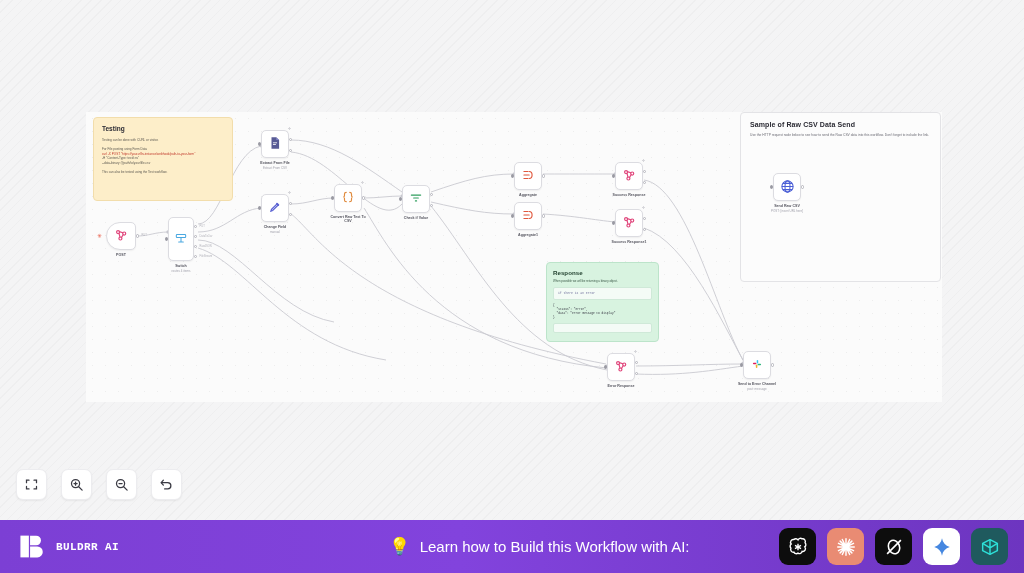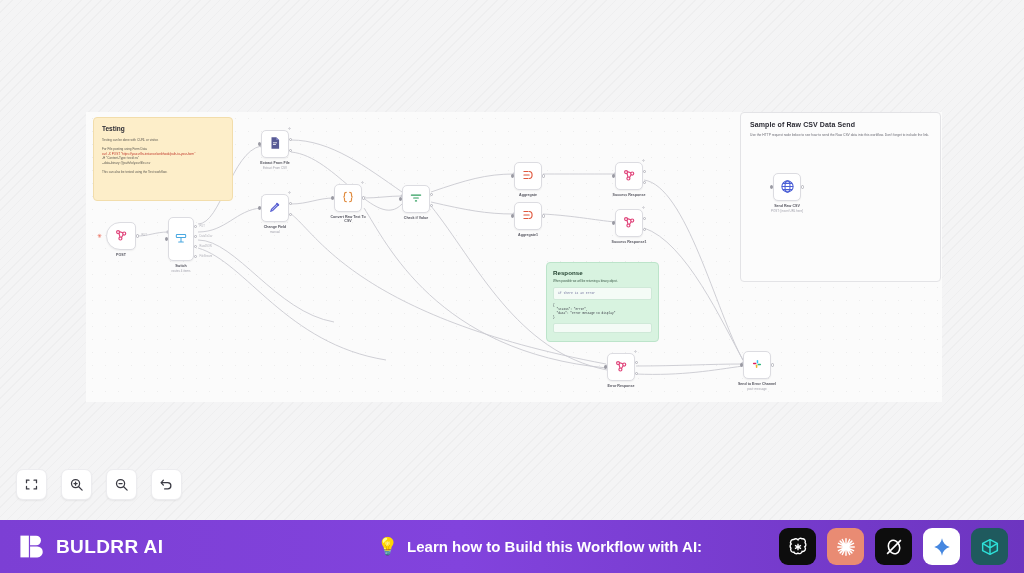--- a/index.html
+++ b/index.html
@@ -125,25 +125,25 @@
     box-shadow: 0 1px 2px rgba(0,0,0,0.06); cursor: pointer;
   }
 
   
   #footer {
     position: absolute; left: 0; bottom: 0; width: 1024px; height: 53px;
     background: linear-gradient(90deg, #7c3fd4 0%, #8243dd 45%, #6d35c0 100%);
     display: flex; align-items: center;
   }
   #brand { display: flex; align-items: center; gap: 9px; padding-left: 18px; width: 300px; }
-  #brand-name { color: #fff; font-size: 19px; font-weight: bold; letter-spacing: .4px; }
+  #brand-name { color: #fff; font-size: 11px; font-weight: bold; letter-spacing: .4px; font-family: Liberation Mono, monospace; }
   #footer-center {
     flex: 1; display: flex; align-items: center; justify-content: center; gap: 9px;
   }
-  #footer-msg { color: #fff; font-size: 15px; font-weight: bold; }
+  #footer-msg { color: #fff; font-size: 15px; font-weight: normal; }
   #ai-icons { display: flex; align-items: center; gap: 11px; padding-right: 16px; }
   .ai-chip {
     width: 37px; height: 37px; border-radius: 9px;
     display: flex; align-items: center; justify-content: center;
   }
 </style>
 </head>
 <body>
 
 <div id="app">

